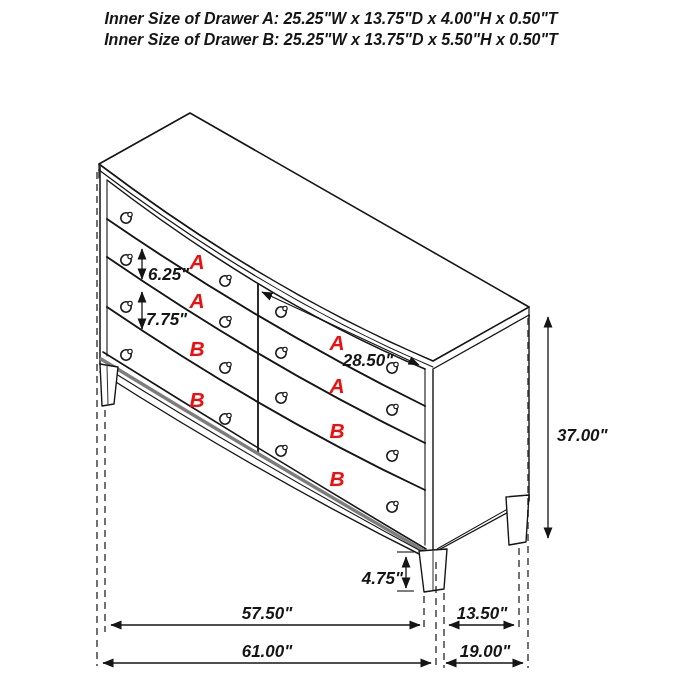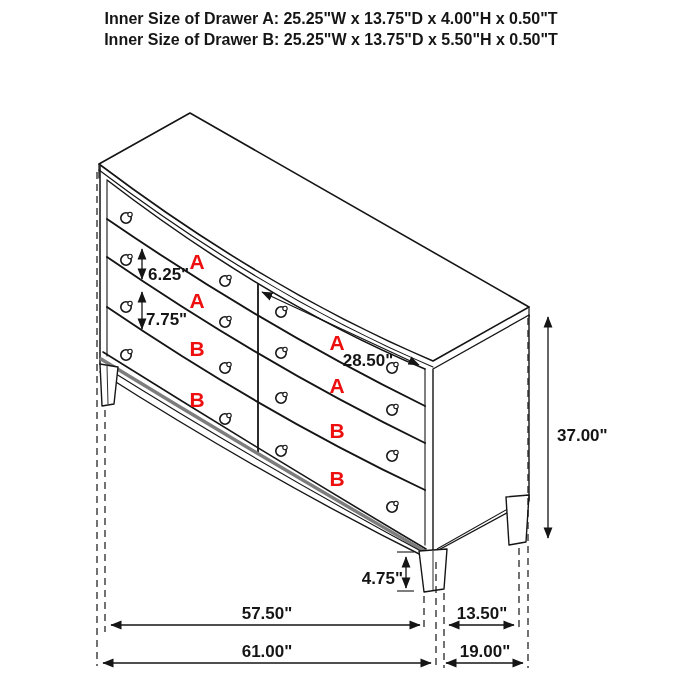--- a/index.html
+++ b/index.html
@@ -1,17 +1,17 @@
 <!DOCTYPE html>
 <html><head>
 <meta charset="utf-8">
 <style>
   html,body{margin:0;padding:0;background:#ffffff;}
   .stage{position:relative;width:700px;height:700px;background:#fff;overflow:hidden;
-         font-family:"Liberation Sans","DejaVu Sans",sans-serif;}
+         font-family:"Liberation Sans","DejaVu Sans",sans-serif;font-style:italic;}
   svg{position:absolute;left:0;top:0;}
   svg text{font-family:"Liberation Sans","DejaVu Sans",sans-serif;}
   .hdr{font-size:16px;font-weight:bold;fill:#151515;}
   .dim{font-size:17px;font-weight:bold;fill:#151515;}
   .dlabel{font-size:21px;font-weight:bold;fill:#ee0f0f;}
 </style>
 </head>
 <body>
 
 <div class="stage">

